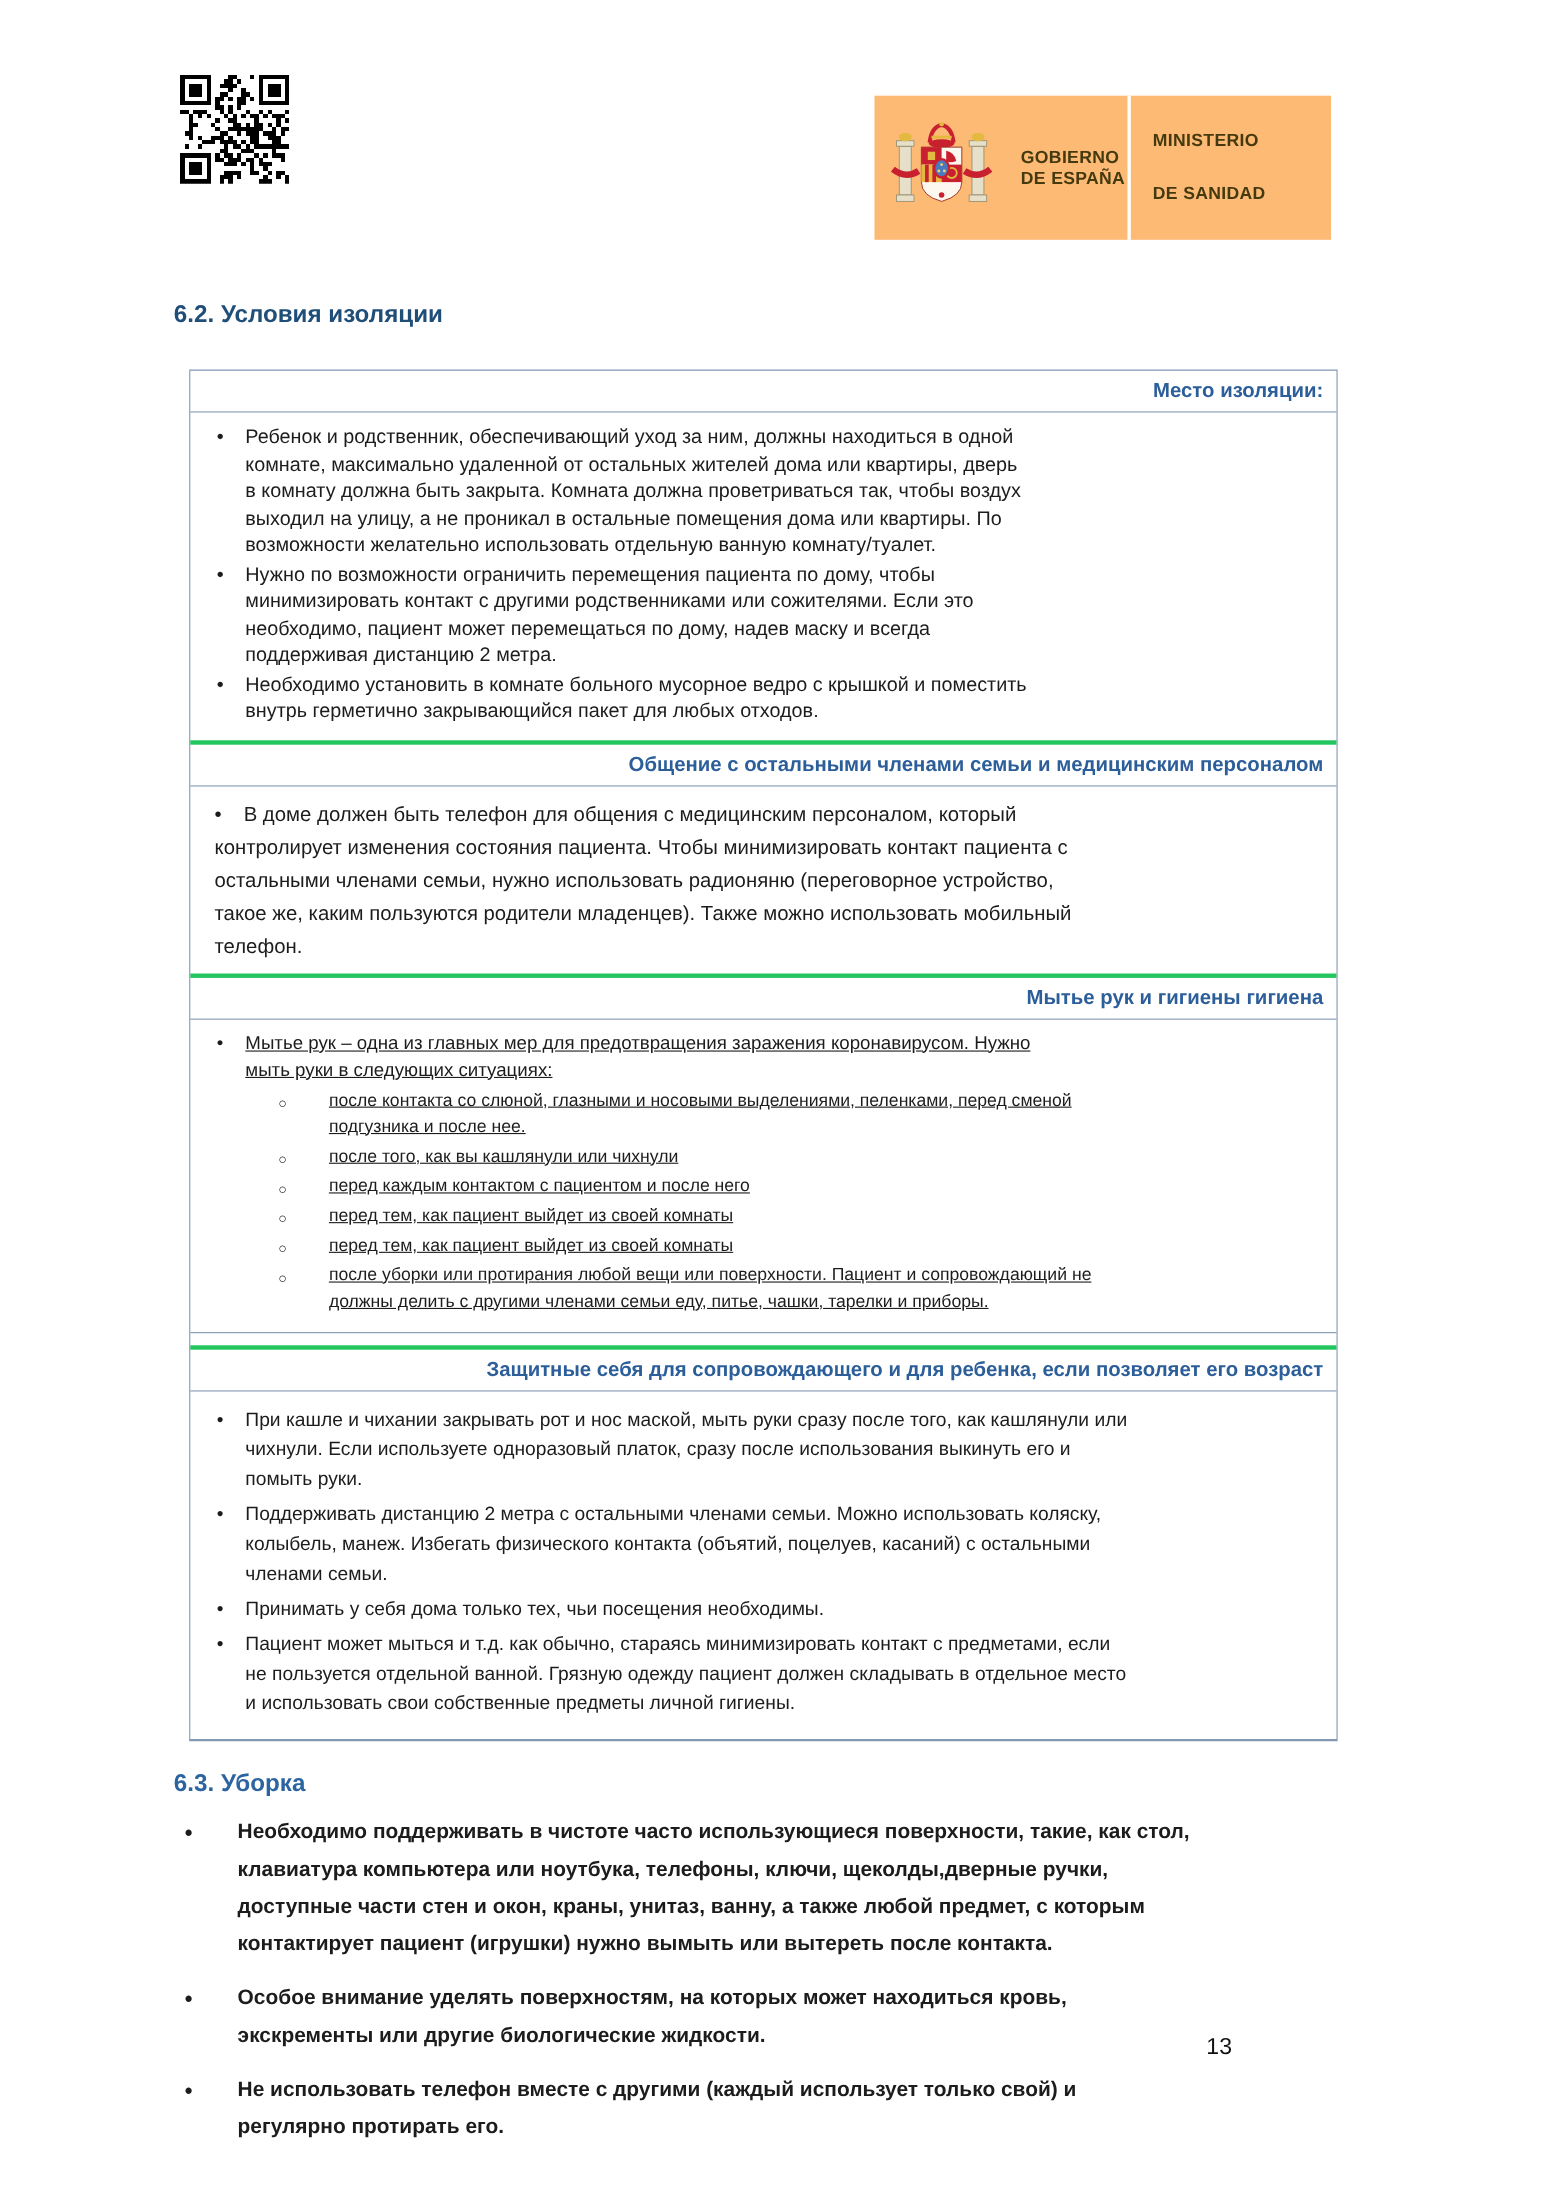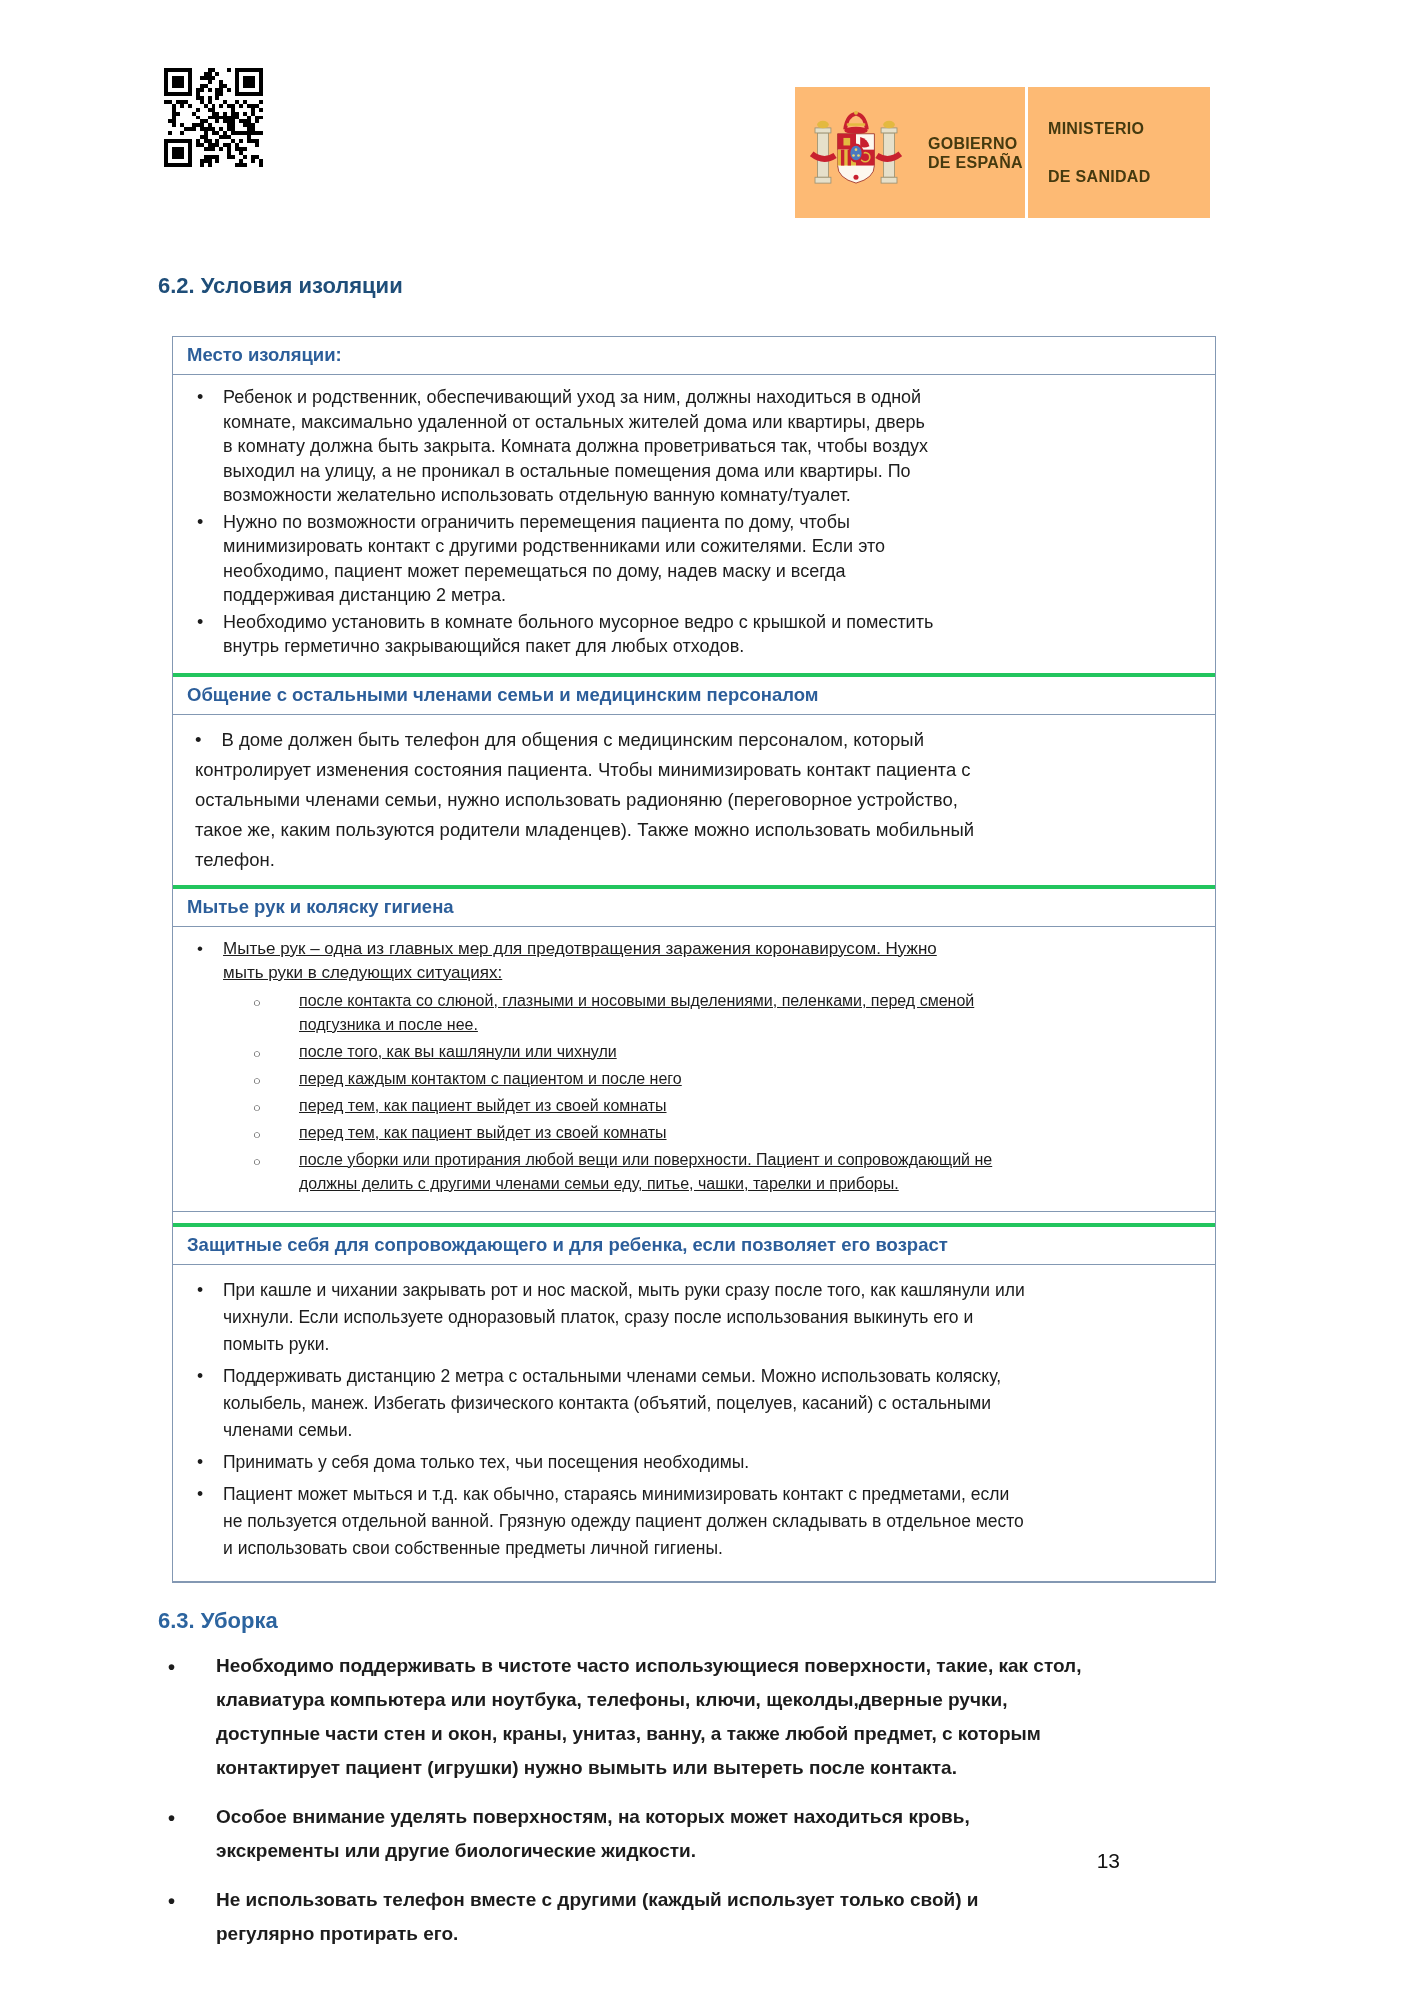--- a/index.html
+++ b/index.html
@@ -19,21 +19,21 @@
   .col1{width:97px;margin-left:26px;flex:none;}
   .logo-divider{width:3px;align-self:stretch;background:#ffffff;flex:none;}
   .col2{width:150px;margin-left:20px;flex:none;gap:29px;}
   
   .content{position:absolute;left:158px;top:272px;width:1058px;}
   .sec-title{margin:0;font-size:22px;line-height:28px;font-weight:bold;color:#1f4e79;}
   .sec-title.t63{color:#2c649f;margin-top:24px;}
   
   .tbl{margin:36px 0 0 14px;width:1044px;border:1px solid #8398b3;border-bottom-width:2px;box-sizing:border-box;}
   .th{padding:6px 12px 8px 14px;border-bottom:1px solid #8398b3;
-      font-size:18.5px;line-height:23px;font-weight:bold;color:#2c5e9a;}
+      font-size:18.5px;line-height:23px;font-weight:bold;color:#2c5e9a;text-align:right;}
   .th.topline{border-top:4px solid #22c55e;}
   .th.gap{margin-top:11px;}
   .tb{padding:10px 20px 12px 14px;}
   .li{position:relative;padding-left:36px;}
   .li.hang::before{content:"\2022";position:absolute;left:10px;top:0;}
   .tb-r1{font-size:18px;line-height:24.5px;}
   .tb-r1 .li{max-width:716px;margin-bottom:2px;}
   .tb-r2{font-size:18.5px;line-height:30px;padding-bottom:10px;}
   .li.flat{padding-left:8px;max-width:800px;}
   .li.flat::before{content:"\2022";margin-right:20px;}
@@ -313,21 +313,21 @@
         <div class="li hang"><span>Ребенок и родственник, обеспечивающий уход за ним, должны находиться в одной комнате, максимально удаленной от остальных жителей дома или квартиры, дверь в комнату должна быть закрыта. Комната должна проветриваться так, чтобы воздух выходил на улицу, а не проникал в остальные помещения дома или квартиры. По возможности желательно использовать отдельную ванную комнату/туалет.</span></div>
         <div class="li hang"><span>Нужно по возможности ограничить перемещения пациента по дому, чтобы минимизировать контакт с другими родственниками или сожителями. Если это необходимо, пациент может перемещаться по дому, надев маску и всегда поддерживая дистанцию 2 метра.</span></div>
         <div class="li hang"><span>Необходимо установить в комнате больного мусорное ведро с крышкой и поместить внутрь герметично закрывающийся пакет для любых отходов.</span></div>
       </div>
 
       <div class="th topline">Общение с остальными членами семьи и медицинским персоналом</div>
       <div class="tb tb-r2">
         <div class="li flat"><span>В доме должен быть телефон для общения с медицинским персоналом, который контролирует изменения состояния пациента. Чтобы минимизировать контакт пациента с остальными членами семьи, нужно использовать радионяню (переговорное устройство, такое же, каким пользуются родители младенцев). Также можно использовать мобильный телефон.</span></div>
       </div>
 
-      <div class="th topline">Мытье рук и коляску гигиена</div>
+      <div class="th topline">Мытье рук и гигиены гигиена</div>
       <div class="tb tb-r3">
         <div class="li hang"><span>Мытье  рук – одна из главных мер для предотвращения заражения коронавирусом. Нужно мыть руки в следующих ситуациях:</span></div>
         <div class="sub">
           <div class="li2">после контакта со слюной, глазными и носовыми выделениями, пеленками, перед сменой подгузника и после нее.</div>
           <div class="li2">после того, как вы кашлянули или чихнули</div>
           <div class="li2">перед каждым контактом с пациентом и после него</div>
           <div class="li2">перед тем, как пациент выйдет из своей комнаты</div>
           <div class="li2">перед тем, как пациент выйдет из своей комнаты</div>
           <div class="li2">после уборки или протирания любой вещи или поверхности. Пациент и сопровождающий не должны делить с другими членами семьи еду, питье, чашки, тарелки и приборы.</div>
         </div>

